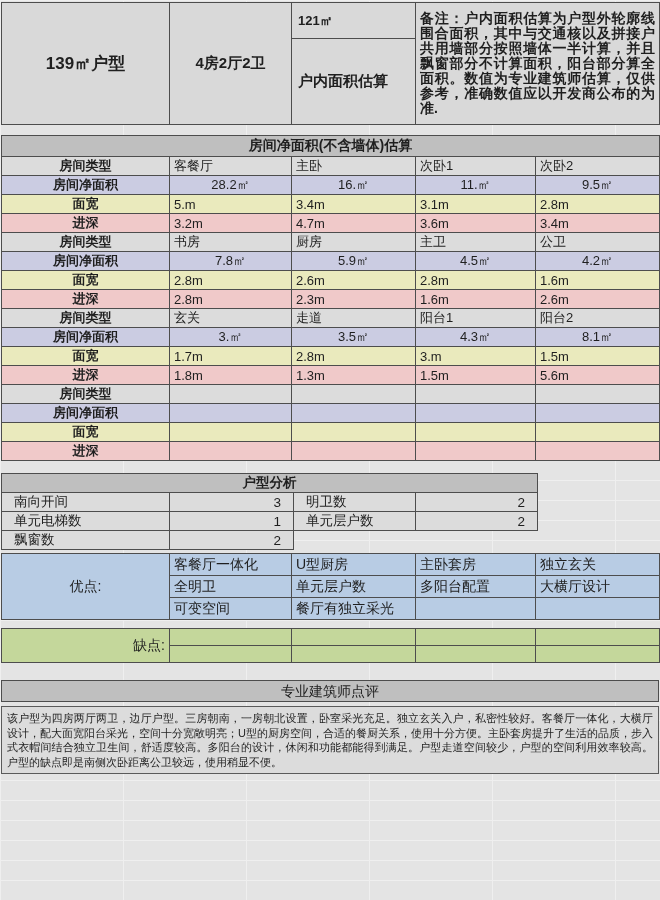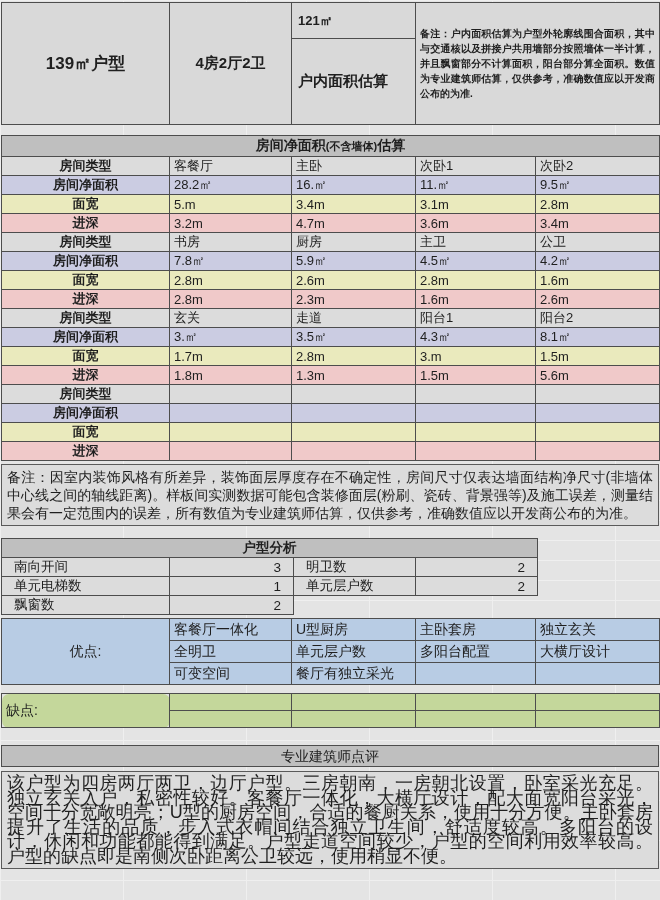--- a/index.html
+++ b/index.html
@@ -23,36 +23,36 @@
   td { border: 1px solid #4d4d4d; overflow: hidden; white-space: nowrap; }
 
   
   .top-table { width: 658px; margin: 2px 0 0 1px; }
   .top-table td { background: #d9d9d9; font-weight: bold; vertical-align: middle; }
   .cell-unit   { text-align: center; font-size: 17px; }
   .cell-layout { text-align: center; font-size: 15px; margin-top: 28px; }
   .cell-area-value { font-size: 13px; padding: 2px 6px; vertical-align: top; height: 36px; }
   .cell-area-label { font-size: 15px; padding: 2px 6px; margin-left: 32px; }
   .cell-note {
-    font-weight: normal; font-size: 10px; line-height: 15px;
+    font-weight: normal; font-size: 14px; line-height: 15px;
     white-space: normal; text-align: justify;
     padding: 2px 4px; vertical-align: top;
   }
 
   
   .room-table { width: 658px; margin: 10px 0 0 1px; }
   .room-table td { font-size: 13px; height: 17px; padding: 0 4px; }
   .room-table .lbl { text-align: center; font-weight: bold; }
   .section-header-row td {
     background: #bfbfbf; text-align: center; font-weight: bold;
     font-size: 14px; height: 21px;
   }
-  .title-small { font-size: 11px; font-weight: bold; }
+  .title-small { font-size: 14px; font-weight: bold; }
   .row-type  td { background: #dcdcdc; }
-  .row-area  td { background: #cbcce2; }
+  .row-area  td { background: #cbcce2; text-align: center; }
   .row-width td { background: #eaeabd; }
   .row-depth td { background: #f0c9c9; margin-top: 44px; }
 
   
   .note-box {
     width: 658px; margin: 3px 0 0 1px;
     background: #dcdcdc; border: 1px solid #5a5a5a;
     font-size: 14px; line-height: 18px; text-align: justify;
     padding: 3px 5px;
   }
@@ -63,32 +63,32 @@
   .analysis-table .section-header-row td { background: #bfbfbf; }
   .a-val { text-align: right; }
   .a-blank { border: none; background: transparent !important; }
 
   
   .pros-table { width: 658px; margin: 3px 0 0 1px; }
   .pros-table td { font-size: 14px; height: 22px; padding: 0 4px; background: #b8cce4; }
   .pros-label { text-align: center; vertical-align: middle; }
   .cons-table { width: 658px; margin: 8px 0 0 1px; }
   .cons-table td { font-size: 14px; height: 17px; padding: 0 4px; background: #c4d79b; }
-  .cons-label { text-align: left; vertical-align: middle; border-radius: 7px; }
+  .cons-label { text-align: right; vertical-align: middle; }
 
   
   .review-header {
     width: 658px; margin: 17px 0 0 1px; height: 22px; line-height: 21px;
     background: #bfbfbf; border: 1px solid #4d4d4d;
     text-align: center; font-weight: normal; font-size: 14px;
   }
   .review-box {
     width: 658px; margin: 4px 0 0 1px;
     background: #dcdcdc; border: 1px solid #5a5a5a;
-    font-size: 18px; line-height: 14.6px; text-align: justify;
+    font-size: 11px; line-height: 14.6px; text-align: justify;
     padding: 4px 5px;
   }
 </style>
 </head>
 <body>
 
 <div class="page">
 
   <table class="top-table">
     <colgroup>
@@ -234,21 +234,20 @@
     <tr class="row-depth">
       <td class="lbl">进深</td>
       <td></td>
       <td></td>
       <td></td>
       <td></td>
     </tr>
   </tbody>
     </table>
 
-  <div class="note-box">备注：因室内装饰风格有所差异，装饰面层厚度存在不确定性，房间尺寸仅表达墙面结构净尺寸(非墙体中心线之间的轴线距离)。样板间实测数据可能包含装修面层(粉刷、瓷砖、背景强等)及施工误差，测量结果会有一定范围内的误差，所有数值为专业建筑师估算，仅供参考，准确数值应以开发商公布的为准。</div>
 
   <table class="analysis-table">
     <colgroup>
         <col style="width:168px">
         <col style="width:124px">
         <col style="width:122px">
         <col style="width:122px">
       </colgroup>
     <tbody>
         <tr class="section-header-row">

